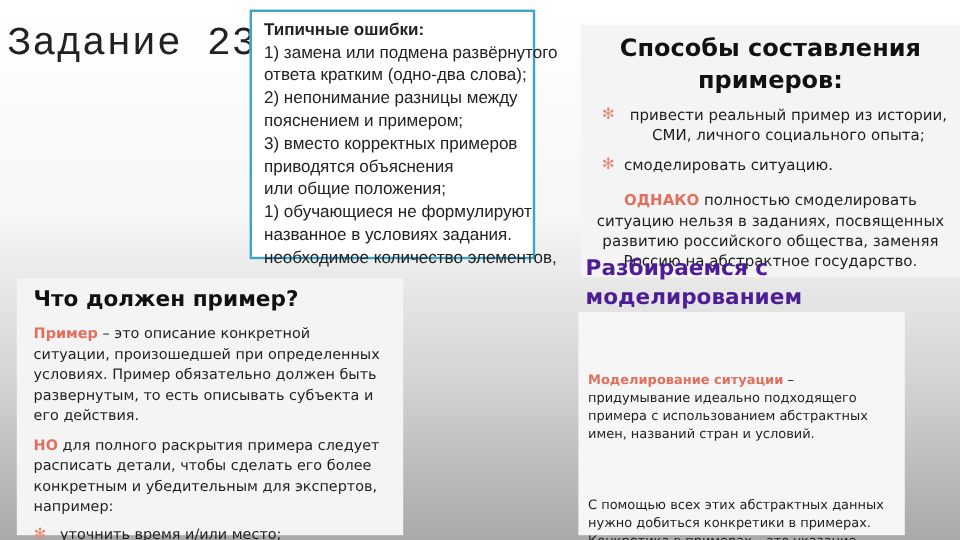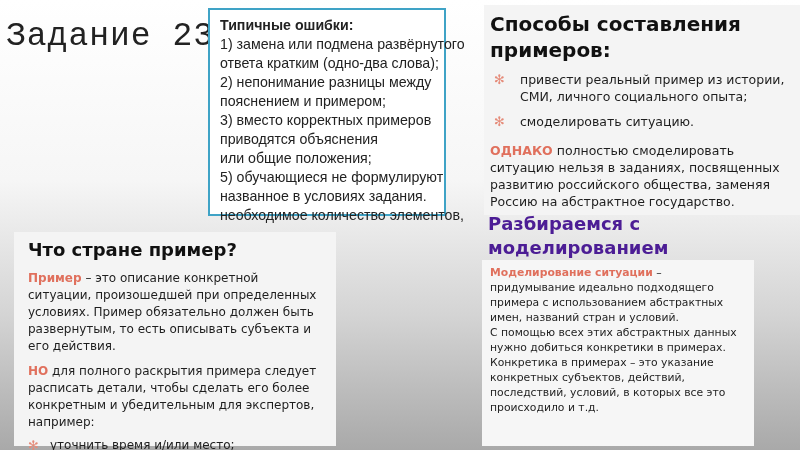--- a/index.html
+++ b/index.html
@@ -21,33 +21,33 @@
   .errors-box .title { font-weight:bold; }
   .errors-box .line { white-space:nowrap; }
 
   .card {
     position:absolute; background:#f4f4f4; box-sizing:border-box; color:#1e1e1e;
     font-family: "DejaVu Sans", sans-serif;
   }
   .accent { color:#e0705d; font-weight:bold; }
   .card h2 { margin:0; font-weight:bold; color:#111; }
 
-  .card-methods { left:484px; top:5px; width:316px; height:210px; padding:6px 6px 0 6px; }
+  .card-methods { left:484px; top:21px; width:316px; height:210px; padding:6px 6px 0 6px;text-align:center; }
   .card-methods h2 { font-size:20px; line-height:26px; }
   .bul { display:flex; align-items:flex-start; font-size:12.5px; line-height:17px; margin-top:8px; }
   .bul .star { color:#e58b79; font-size:13px; width:26px; flex:none; padding-left:4px; line-height:17px; }
   .card-methods .note { font-size:12.5px; line-height:17px; margin-top:12px; }
 
   .heading-model {
     position:absolute; left:488px; top:212px; font-family:"DejaVu Sans", sans-serif;
     font-weight:bold; font-size:18px; line-height:24px; color:#4c1d95;
   }
 
   .card-model { left:482px; top:260px; width:272px; height:186px; padding:5px 8px; background:#f6f6f6; }
-  .card-model .p { font-size:10.8px; line-height:15px; }
+  .card-model .p { font-size:10.8px; line-height:15px;margin-top:44px; }
   .card-model .example {
     margin:6px 0; border:1px dashed #ddd; padding:3px 6px;
     font-size:8.5px; line-height:12px; font-style:italic; color:#999;
   }
   .card-model .example .lbl { color:#e9a394; }
 
   .card-example { left:14px; top:232px; width:322px; height:214px; padding:6px 14px; }
   .card-example h2 { font-size:18px; line-height:24px; }
   .card-example .p { font-size:12px; line-height:17px; margin-top:8px; }
   .card-example .bul { font-size:12px; margin-top:6px; }
@@ -60,21 +60,21 @@
 
 <div class="errors-box">
   <div class="title">Типичные ошибки:</div>
   <div class="line">1) замена или подмена развёрнутого</div>
   <div class="line">ответа кратким (одно-два слова);</div>
   <div class="line">2) непонимание разницы между</div>
   <div class="line">пояснением и примером;</div>
   <div class="line">3) вместо корректных примеров</div>
   <div class="line">приводятся объяснения</div>
   <div class="line">или общие положения;</div>
-  <div class="line">5) обучающиеся не формулируют</div>
+  <div class="line">1) обучающиеся не формулируют</div>
   <div class="line">названное в условиях задания.</div>
   <div class="line">необходимое количество элементов,</div>
 </div>
 
 <div class="card card-methods">
   <h2>Способы составления примеров:</h2>
   <div class="bul">
     <span class="star">✻</span>
     <span>привести реальный пример из истории, СМИ, личного социального опыта;</span>
   </div>
@@ -87,21 +87,21 @@
 
 <div class="heading-model" style="width:280px;">Разбираемся с моделированием</div>
 
 <div class="card card-model">
   <div class="p"><span class="accent">Моделирование ситуации</span><span> – придумывание идеально подходящего примера с использованием абстрактных имен, названий стран и условий.</span></div>
   <div class="p">С помощью всех этих абстрактных данных нужно добиться конкретики в примерах. Конкретика в примерах – это указание конкретных субъектов, действий, последствий, условий, в которых все это происходило и т.д.</div>
 
 </div>
 
 <div class="card card-example">
-  <h2>Что стране пример?</h2>
+  <h2>Что должен пример?</h2>
   <div class="p"><span class="accent">Пример</span><span> – это описание конкретной ситуации, произошедшей при определенных условиях. Пример обязательно должен быть развернутым, то есть описывать субъекта и его действия.</span></div>
   <div class="p"><span class="accent">НО</span><span> для полного раскрытия примера следует расписать детали, чтобы сделать его более конкретным и убедительным для экспертов, например:</span></div>
   <div class="bul">
     <span class="star">✻</span>
     <span>уточнить время и/или место;</span>
   </div>
 
 </div>
 
 </body></html>

